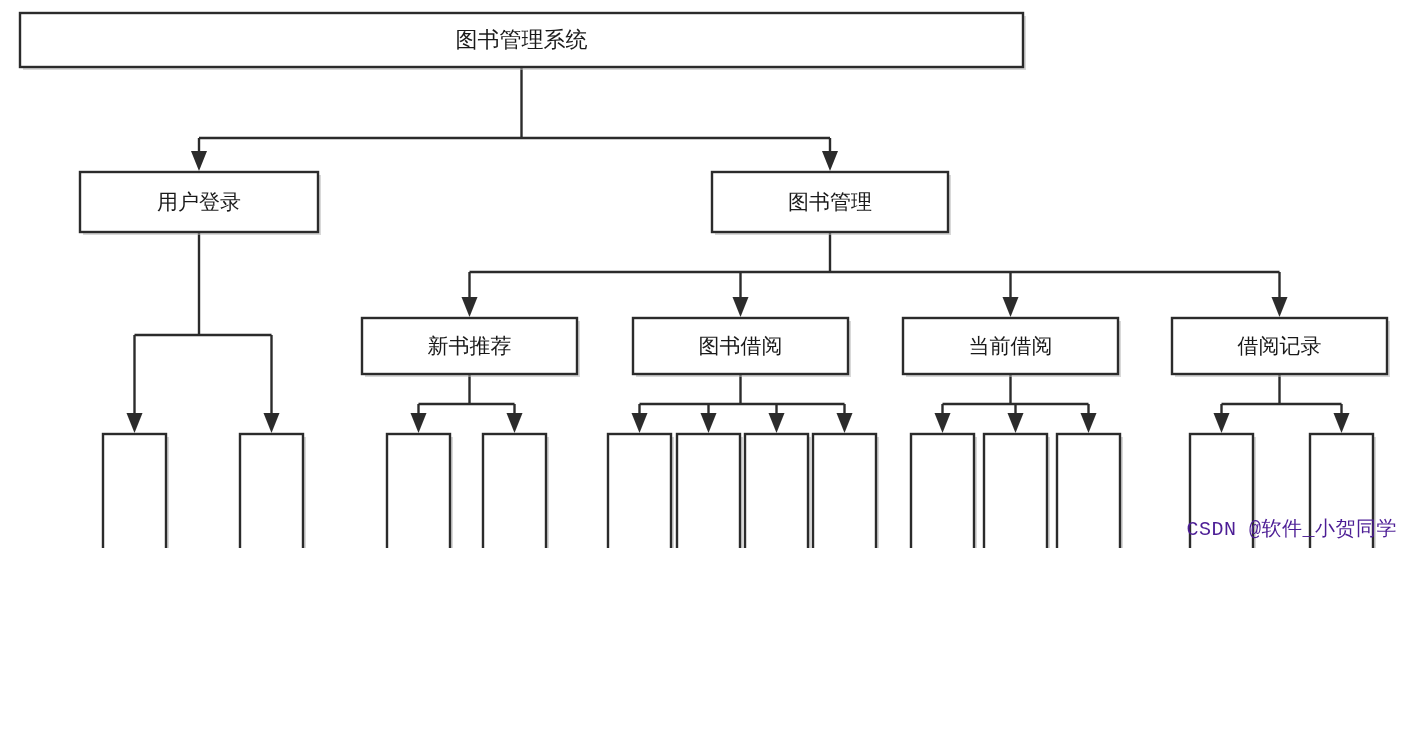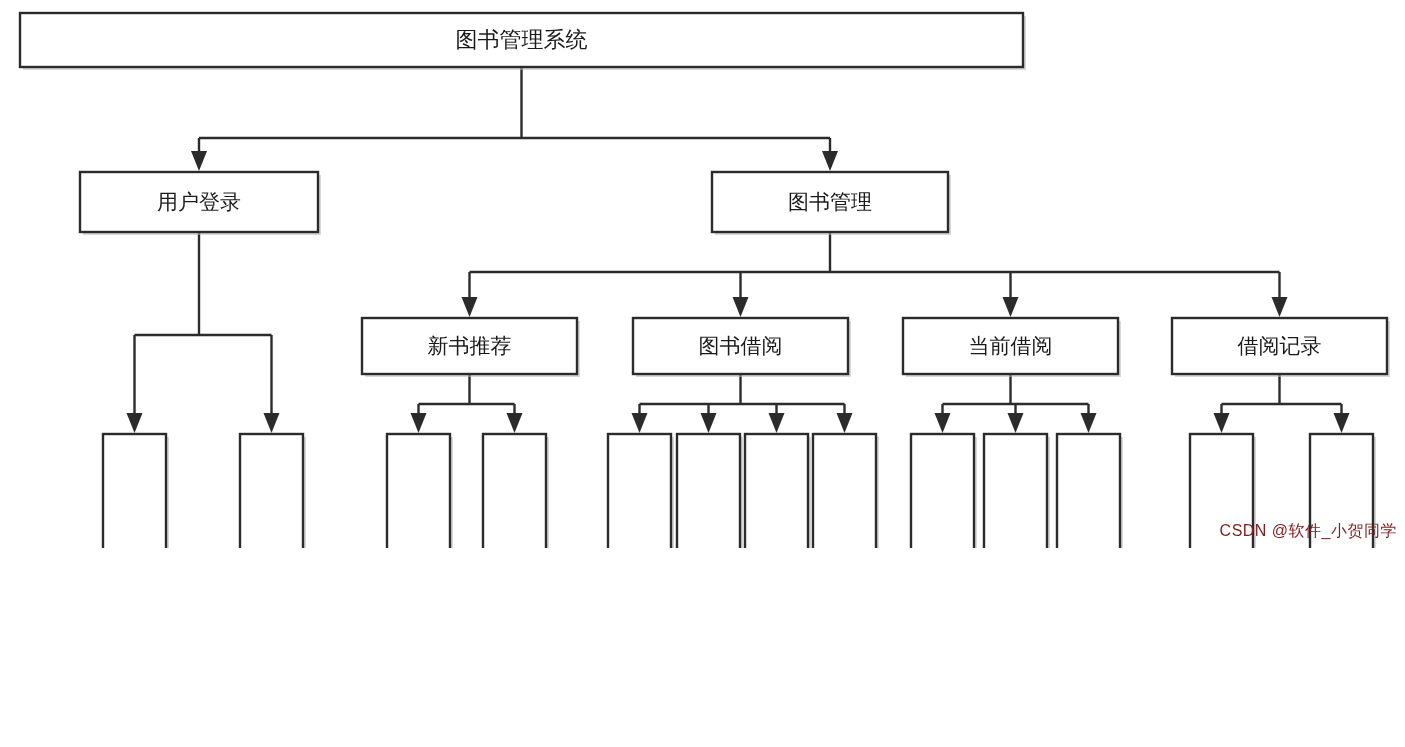--- a/index.html
+++ b/index.html
@@ -74,23 +74,23 @@
     font-size: 21px;
     line-height: 1.18;
     letter-spacing: 1.5px;
     color: #1a1a1a;
     white-space: nowrap;
   }
   .watermark {
     position: absolute;
     right: 8px;
     bottom: 6px;
-    font-family: Liberation Sans, sans-serif;
-    font-size: 16px;
-    color: #7f1d1d;
+    font-family: Liberation Mono, monospace;
+    font-size: 20px;
+    color: #4c1d95;
     letter-spacing: 0.5px;
     white-space: nowrap;
   }
 </style>
 </head>
 <body>
 
 <div id="diagram-root">
   <svg class="diagram-canvas" id="diagram-svg" viewBox="0 0 1405 747" xmlns="http://www.w3.org/2000/svg">
       <g>

